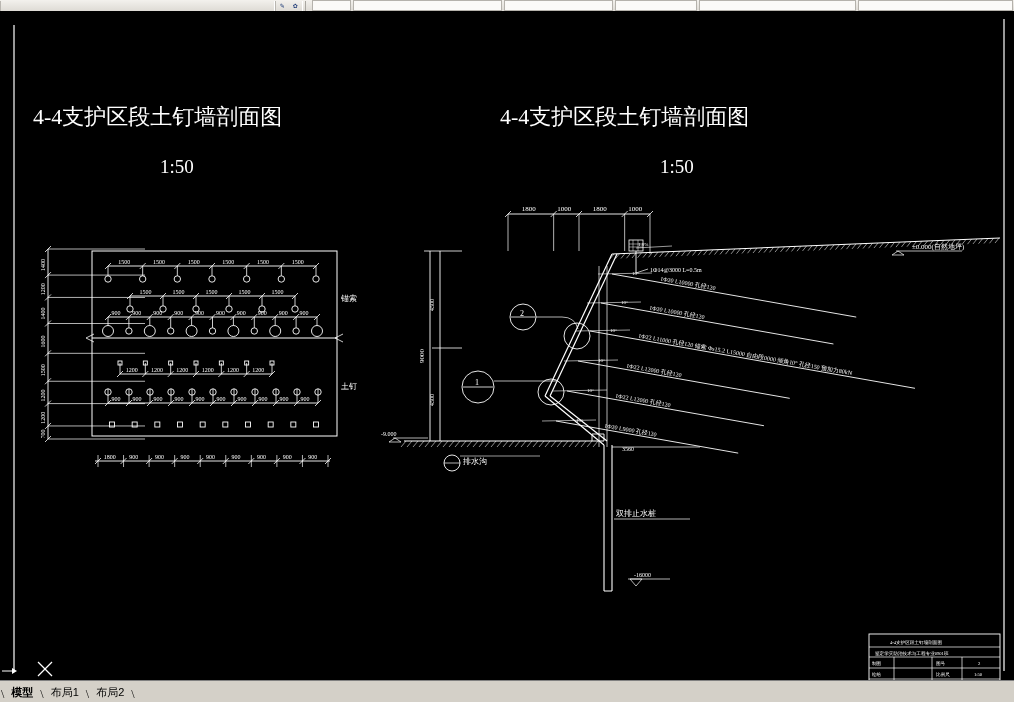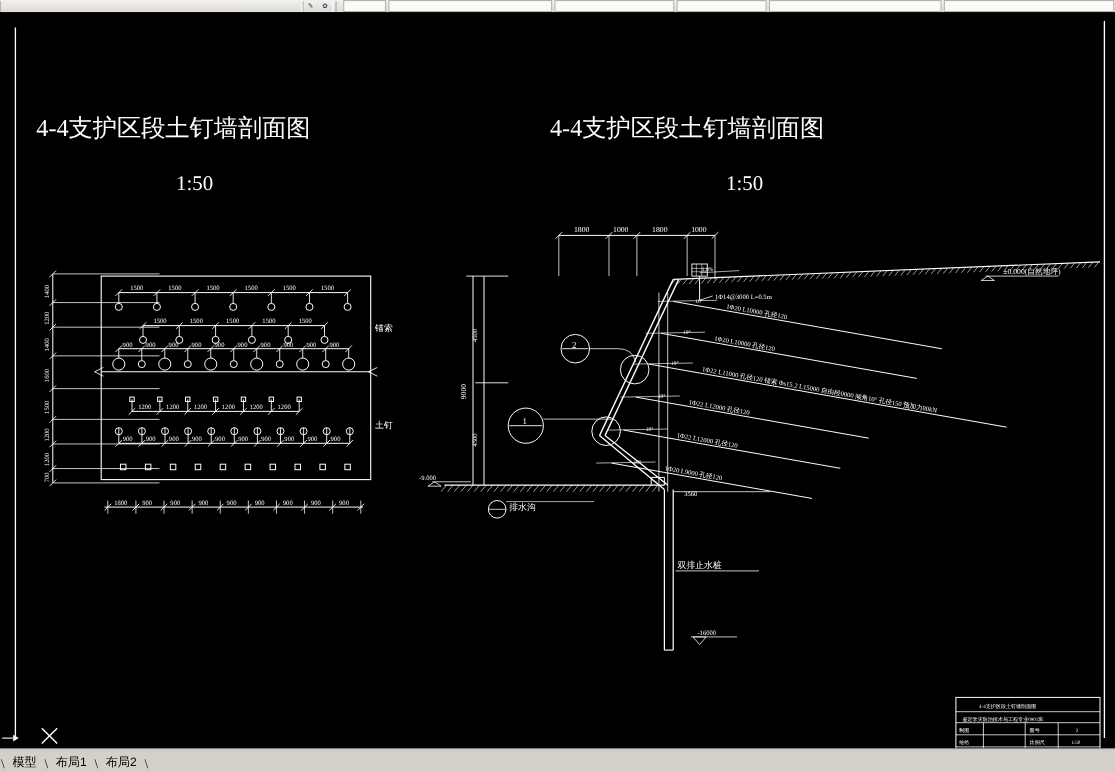--- a/index.html
+++ b/index.html
@@ -20,21 +20,21 @@
   
   #canvas{position:absolute;left:0;top:11px;width:1014px;height:670px;background:#000;
           overflow:hidden;}
   #canvas svg{position:absolute;left:0;top:0;}
 
   
   #tabbar{position:absolute;left:0;bottom:0;width:1014px;height:21px;
           background:#d4d0c8;border-top:1px solid #808080;display:flex;align-items:flex-end;}
   .tab{font-family:"Liberation Sans",sans-serif;font-size:11px;color:#000;
        padding:1px 6px 2px 6px;position:relative;white-space:nowrap;}
-  .tab.active{font-weight:normal;}
+  .tab.active{font-weight:bold;}
   .tabslash{color:#000;font-size:12px;padding:0 1px;}
 
   
   text{fill:#ffffff;font-family:"Liberation Serif",serif;}
   .t-title{font-size:22px;}
   .t-scale{font-size:19px;}
   .t-dim{font-size:7px;}
   .t-dim6{font-size:6px;}
   .t-note{font-size:7px;}
   .t-lbl{font-size:8px;}

